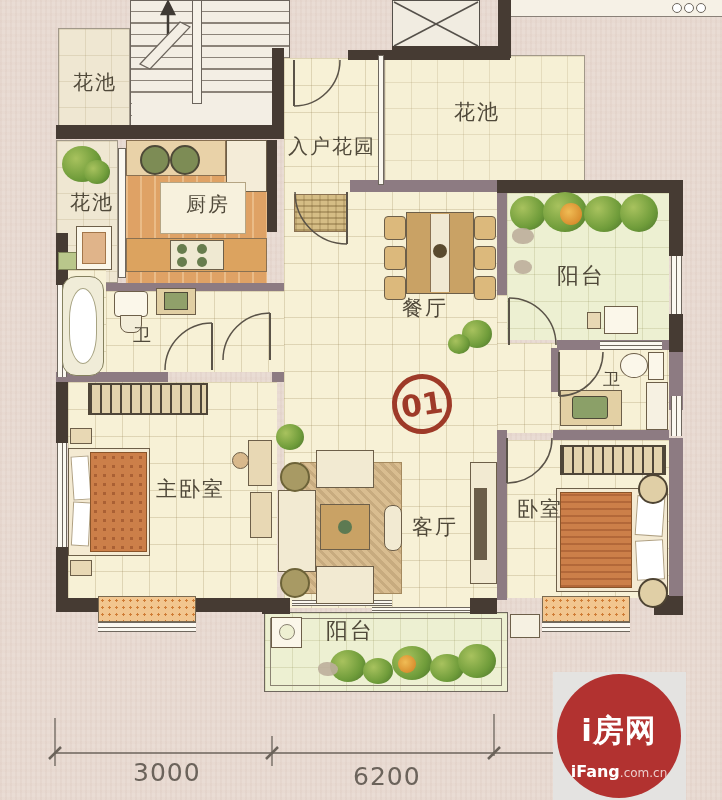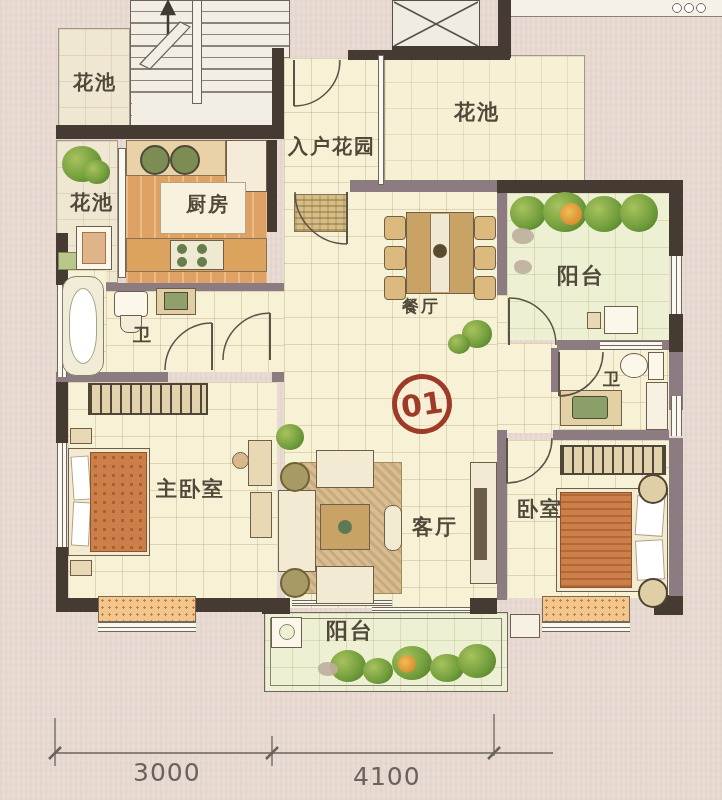--- a/index.html
+++ b/index.html
@@ -34,21 +34,21 @@
   .wood{position:absolute;background:#c9a265;border:1.5px solid #6d5f49;box-sizing:border-box;}
   .hatch{position:absolute;border:2px solid #4f4638;box-sizing:border-box;
     background:repeating-linear-gradient(90deg,#4f4638 0 2px,#e3d3ac 2px 10px);}
   .bush{position:absolute;border-radius:50%;
     background:radial-gradient(circle at 35% 35%, #a8c25e, #6f9c3a 60%, #49702a);}
   .bloom{position:absolute;border-radius:50%;
     background:radial-gradient(circle at 40% 40%, #f0bc55, #cf7c1f);}
   .rock{position:absolute;border-radius:45% 55% 50% 50%;background:#bcae9b;opacity:.9;}
   .flowerbox{position:absolute;background-color:#f2c68f;border:1.5px solid #7a6a50;box-sizing:border-box;
     background-image:radial-gradient(#cf7c35 1.2px, rgba(0,0,0,0) 1.4px);background-size:7px 7px;}
-  .label{position:absolute;color:#50493a;font-weight:700;letter-spacing:2px;white-space:nowrap;font-size:20px;line-height:1;}
+  .label{position:absolute;color:#50493a;font-weight:400;letter-spacing:2px;white-space:nowrap;font-size:20px;line-height:1;}
   .stairs{position:absolute;background:#f3eee4;border:1.5px solid #6b645c;box-sizing:border-box;
     background-image:repeating-linear-gradient(180deg, rgba(0,0,0,0) 0 10px, #8b8379 10px 11.5px);}
   .circle{border-radius:50%;}
   .unit-badge{position:absolute;left:392px;top:374px;width:60px;height:60px;border:5px solid #9e3a28;border-radius:50%;
     color:#9e3a28;font-size:30px;font-weight:bold;display:flex;align-items:center;justify-content:center;
     transform:rotate(-8deg);box-sizing:border-box;background:rgba(247,241,214,.25);}
   .dim-text{position:absolute;color:#6b635b;font-size:25px;letter-spacing:1px;}
   .logo-box{position:absolute;left:553px;top:672px;width:133px;height:128px;background:#e4e3e1;}
   .logo-circle{position:absolute;left:4px;top:2px;width:124px;height:124px;border-radius:50%;background:#b23230;}
   .logo-title{position:absolute;left:0;top:36px;width:100%;text-align:center;color:#ffffff;font-size:31px;font-weight:bold;letter-spacing:1px;}
@@ -275,30 +275,38 @@
       <line x1="266" y1="759" x2="278" y2="747" stroke-width="2.5"></line>
       <line x1="488" y1="759" x2="500" y2="747" stroke-width="2.5"></line>
     </g>
   </svg>
 
   <div class="label" style="left:73px;top:72px;">花池</div>
   <div class="label" style="left:70px;top:192px;">花池</div>
   <div class="label" style="left:454px;top:102px;font-size:21px;">花池</div>
   <div class="label" style="left:288px;top:136px;">入户花园</div>
   <div class="label" style="left:186px;top:194px;">厨房</div>
-  <div class="label" style="left:402px;top:298px;font-size:17px;">餐厅</div>
+  <div class="label" style="left:402px;top:298px;font-size:21px;">餐厅</div>
   <div class="label" style="left:557px;top:265px;font-size:22px;">阳台</div>
   <div class="label" style="left:133px;top:326px;font-size:18px;">卫</div>
   <div class="label" style="left:603px;top:371px;font-size:17px;">卫</div>
   <div class="label" style="left:156px;top:479px;font-size:21px;">主卧室</div>
   <div class="label" style="left:412px;top:517px;font-size:21px;">客厅</div>
   <div class="label" style="left:517px;top:499px;font-size:21px;">卧室</div>
   <div class="label" style="left:326px;top:620px;font-size:22px;">阳台</div>
 
   <div class="unit-badge">
     <span>01</span>
   </div>
 
   <div class="dim-text" style="left:133px;top:758px;">3000</div>
-  <div class="dim-text" style="left:353px;top:762px;">4100</div>
-
+  <div class="dim-text" style="left:353px;top:762px;">6200</div>
+
+  <div class="logo-box">
+    <div class="logo-circle">
+      <div class="logo-title">i房网</div>
+      <div class="logo-site">
+        <span class="b">iFang</span><span class="r">.com.cn</span>
+      </div>
+    </div>
+  </div>
 
 </div>
 
 </body></html>

